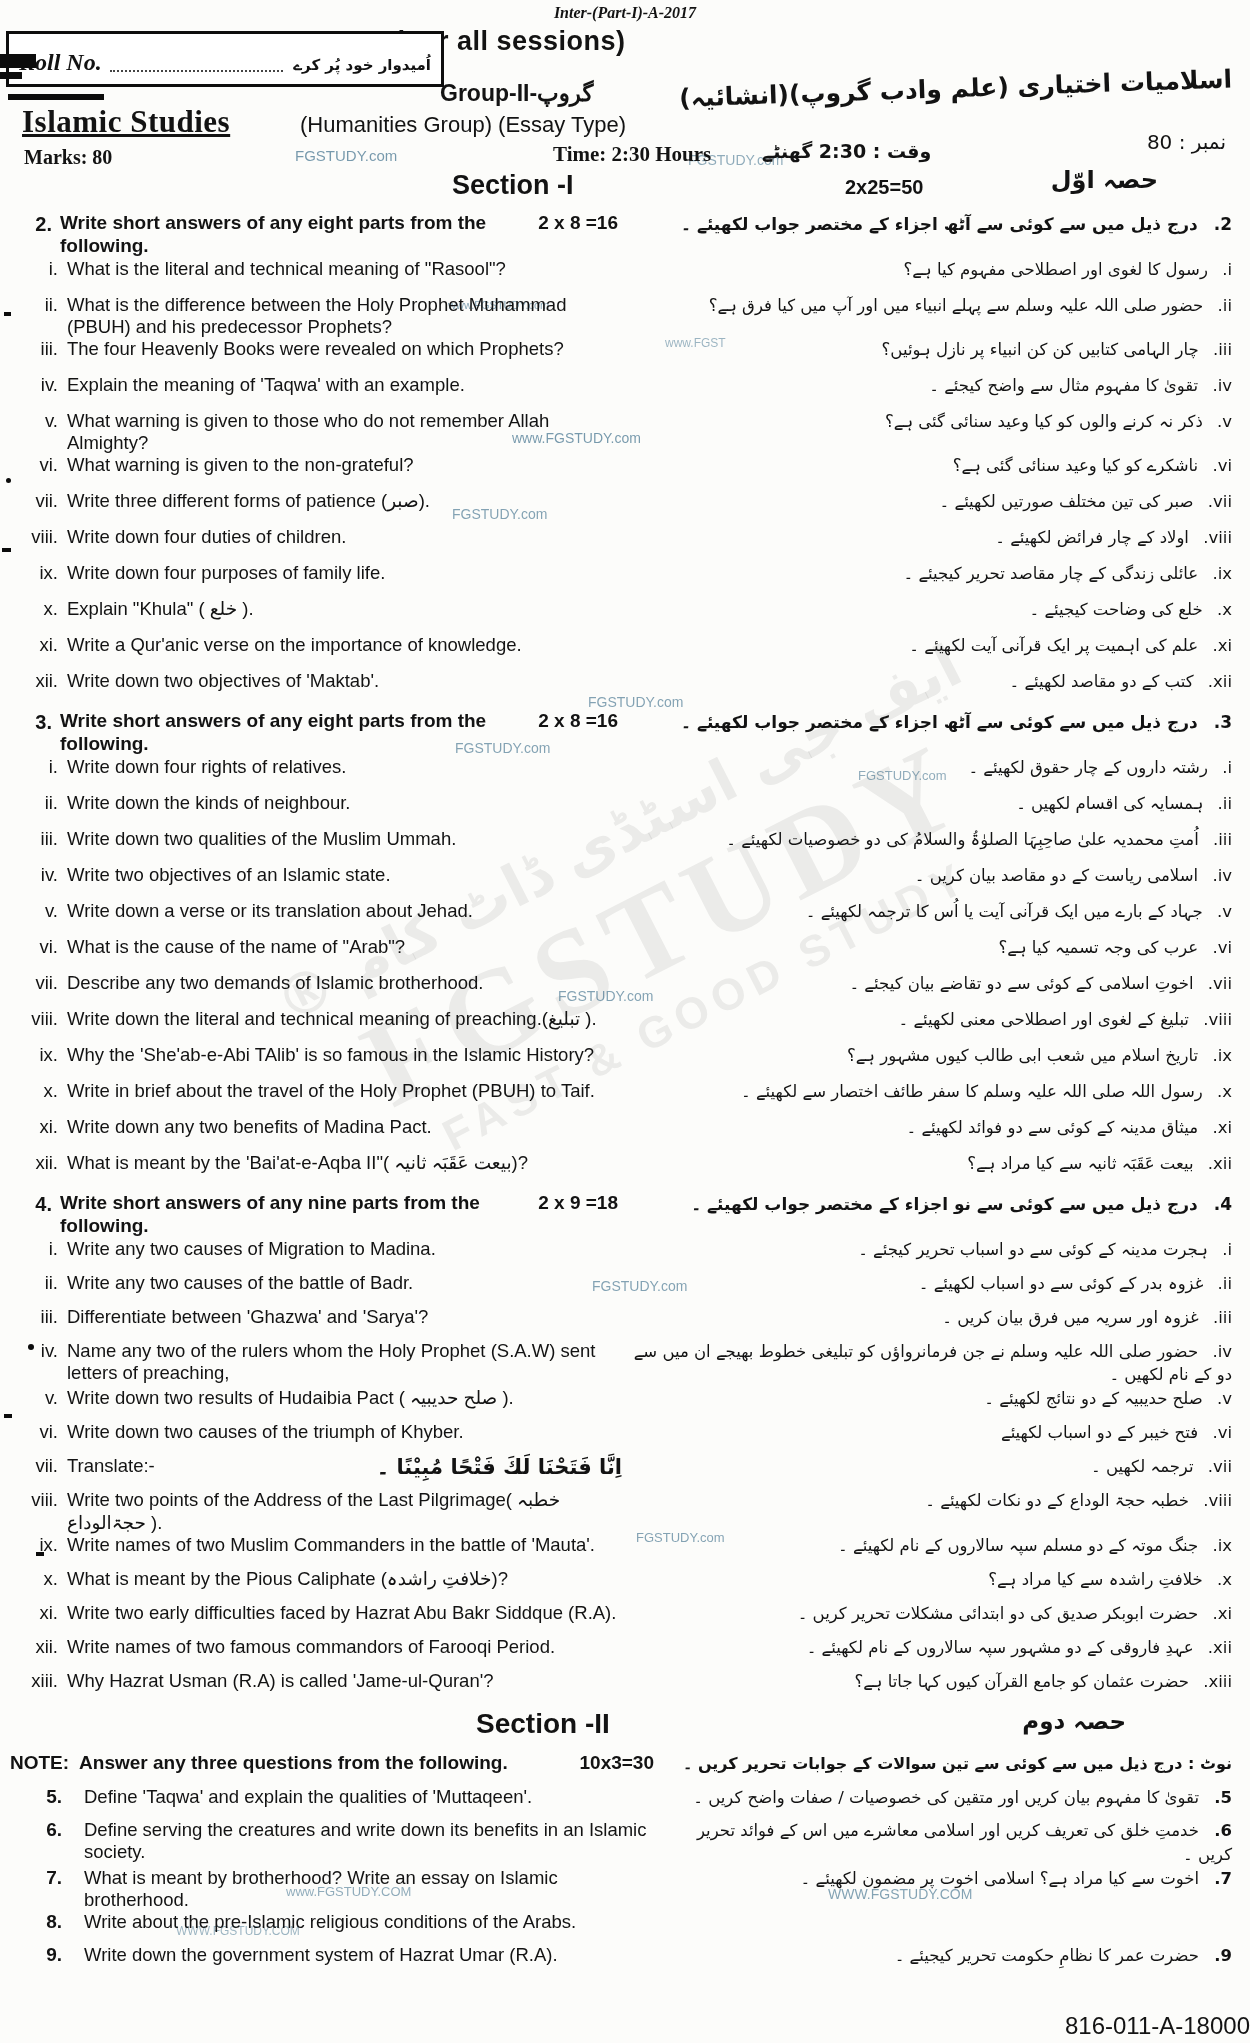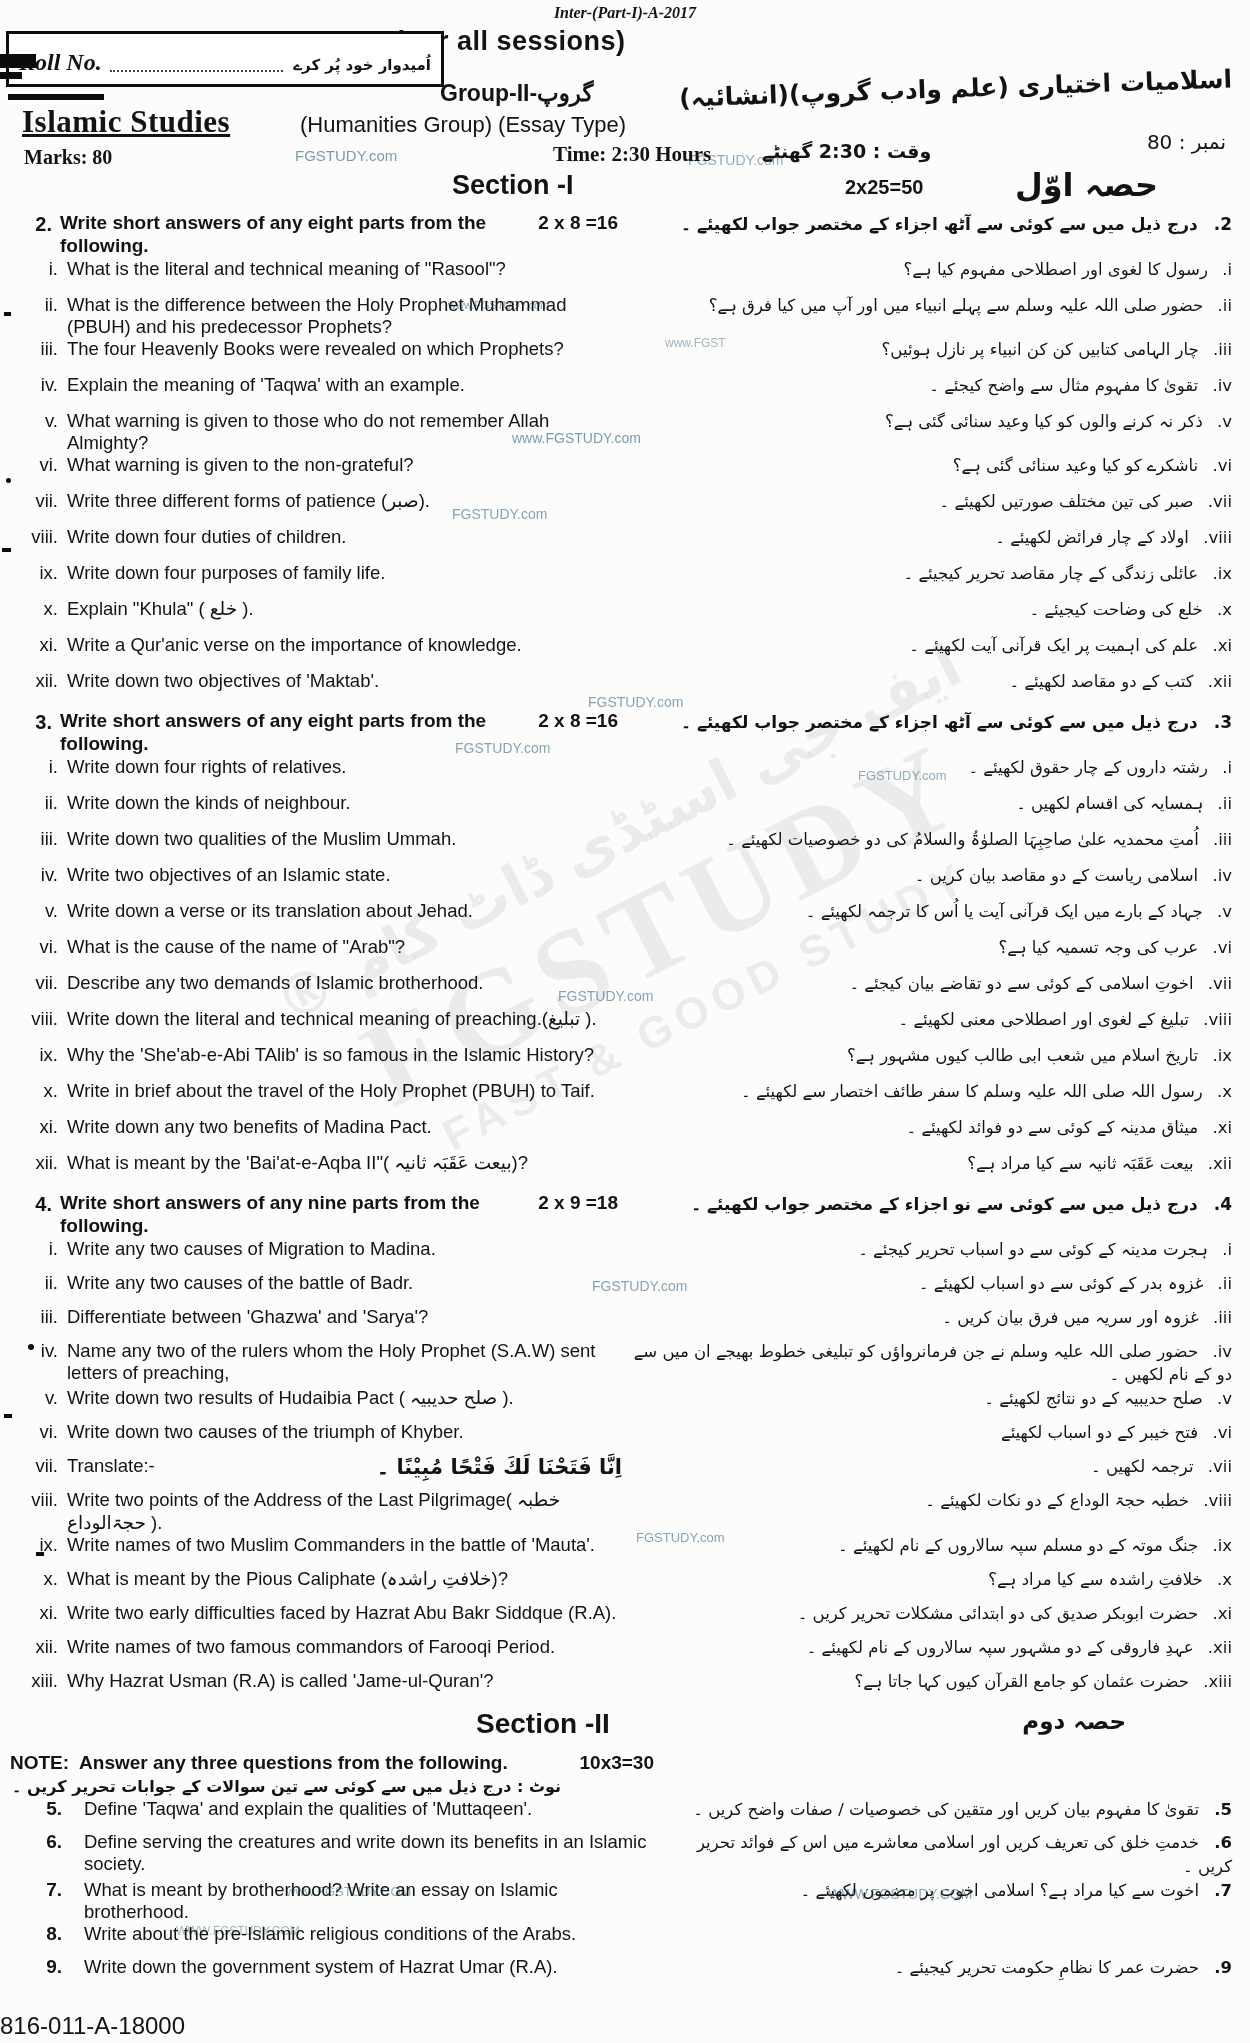--- a/index.html
+++ b/index.html
@@ -26,21 +26,21 @@
   .subject-en{position:absolute;top:104px;left:22px;font-size:31px;font-weight:bold;
     font-family:"Liberation Serif",serif;letter-spacing:.5px;text-decoration:underline;}
   .subject-detail{position:absolute;top:112px;left:300px;font-size:22px;}
   .marks{position:absolute;top:146px;left:24px;font-size:20px;font-weight:bold;font-family:"Liberation Serif",serif;}
   .time{position:absolute;top:142px;left:553px;font-size:21px;font-weight:bold;font-family:"Liberation Serif",serif;}
   .time-ur{position:absolute;top:140px;left:762px;font-size:19px;font-weight:bold;}
   .marks-ur{position:absolute;top:130px;right:24px;font-size:20px;font-weight:normal;}
   .section-row{position:absolute;top:170px;left:0;right:0;height:36px;}
   .s1{position:absolute;left:452px;font-size:27px;font-weight:bold;}
   .s1m{position:absolute;left:845px;top:6px;font-size:20px;font-weight:bold;}
-  .s1u{position:absolute;right:92px;top:-4px;font-size:32px;font-weight:bold;}
+  .s1u{position:absolute;right:92px;top:-4px;font-size:24px;font-weight:bold;}
   
   #content{position:absolute;top:210px;left:6px;right:4px;z-index:2;}
   .row{display:flex;align-items:flex-start;}
   .row .en{width:618px;flex:none;display:flex;align-items:flex-start;font-size:18.5px;line-height:1.2;}
   .row .ur-cell{flex:1;font-size:16.5px;line-height:1.45;padding-right:14px;padding-left:6px;}
   .q-intro{min-height:38px;margin-top:2px;}
   .q-intro .en{font-weight:bold;font-size:19px;}
   .q-intro .qnum{width:46px;text-align:right;padding-right:8px;flex:none;font-size:20px;}
   .q-intro .marks-f{margin-left:auto;margin-right:6px;white-space:nowrap;}
   .q-intro .ur-cell{font-weight:bold;font-size:17px;}
@@ -49,32 +49,32 @@
   .q4 .part{min-height:34px;}
   .p-num-en{width:52px;text-align:right;padding-right:9px;flex:none;}
   .p-text-en{flex:1;padding-right:4px;}
   .p-arabic{margin-left:auto;direction:rtl;font-weight:bold;font-size:21px;white-space:nowrap;padding-right:2px;
     font-family:"DejaVu Sans",sans-serif;}
   .p-num-ur{margin-left:9px;}
   
   .section2-row{position:relative;height:44px;margin-top:4px;}
   .s2{position:absolute;left:470px;font-size:28px;font-weight:bold;}
   .s2u{position:absolute;right:120px;top:0;font-size:23px;font-weight:bold;}
-  .note-row{min-height:34px;flex-direction:column;}
+  .note-row{min-height:34px;}
   .note-row .en{width:652px;font-weight:bold;font-size:19px;}
   .note-label{padding-left:4px;padding-right:10px;}
   .note-marks{margin-left:auto;margin-right:4px;white-space:nowrap;}
   .note-row .ur-cell{font-weight:bold;font-size:16px;}
   .long{min-height:33px;}
   .long .en{width:652px;}
   .l-num{width:56px;text-align:right;padding-right:22px;flex:none;font-weight:bold;font-size:19px;}
   .l-en{flex:1;}
   .l-num-ur{margin-left:10px;font-weight:bold;}
   
-  .paper-code{position:absolute;left:0;top:2012px;width:100%;text-align:left;font-size:24px;z-index:2;}
+  .paper-code{position:absolute;left:0;top:2012px;width:100%;text-align:right;font-size:24px;z-index:2;}
   
   #wm-layer{position:absolute;inset:0;z-index:1;pointer-events:none;}
   .wm{position:absolute;color:#0c4a6e;font-family:"Liberation Sans",sans-serif;white-space:nowrap;}
   .ghost{position:absolute;left:250px;top:790px;width:820px;text-align:center;
     transform:rotate(-27deg);color:rgba(20,20,20,0.07);}
   .ghost .g-ur{font-size:58px;font-weight:bold;font-family:"DejaVu Sans",sans-serif;direction:rtl;}
   .ghost .g-brand{font-size:122px;font-weight:bold;letter-spacing:10px;font-family:"Liberation Serif",serif;line-height:1.1;}
   .ghost .g-tag{font-size:44px;font-weight:bold;letter-spacing:7px;}
   
   .art{position:absolute;background:#0c0c0c;z-index:3;}

